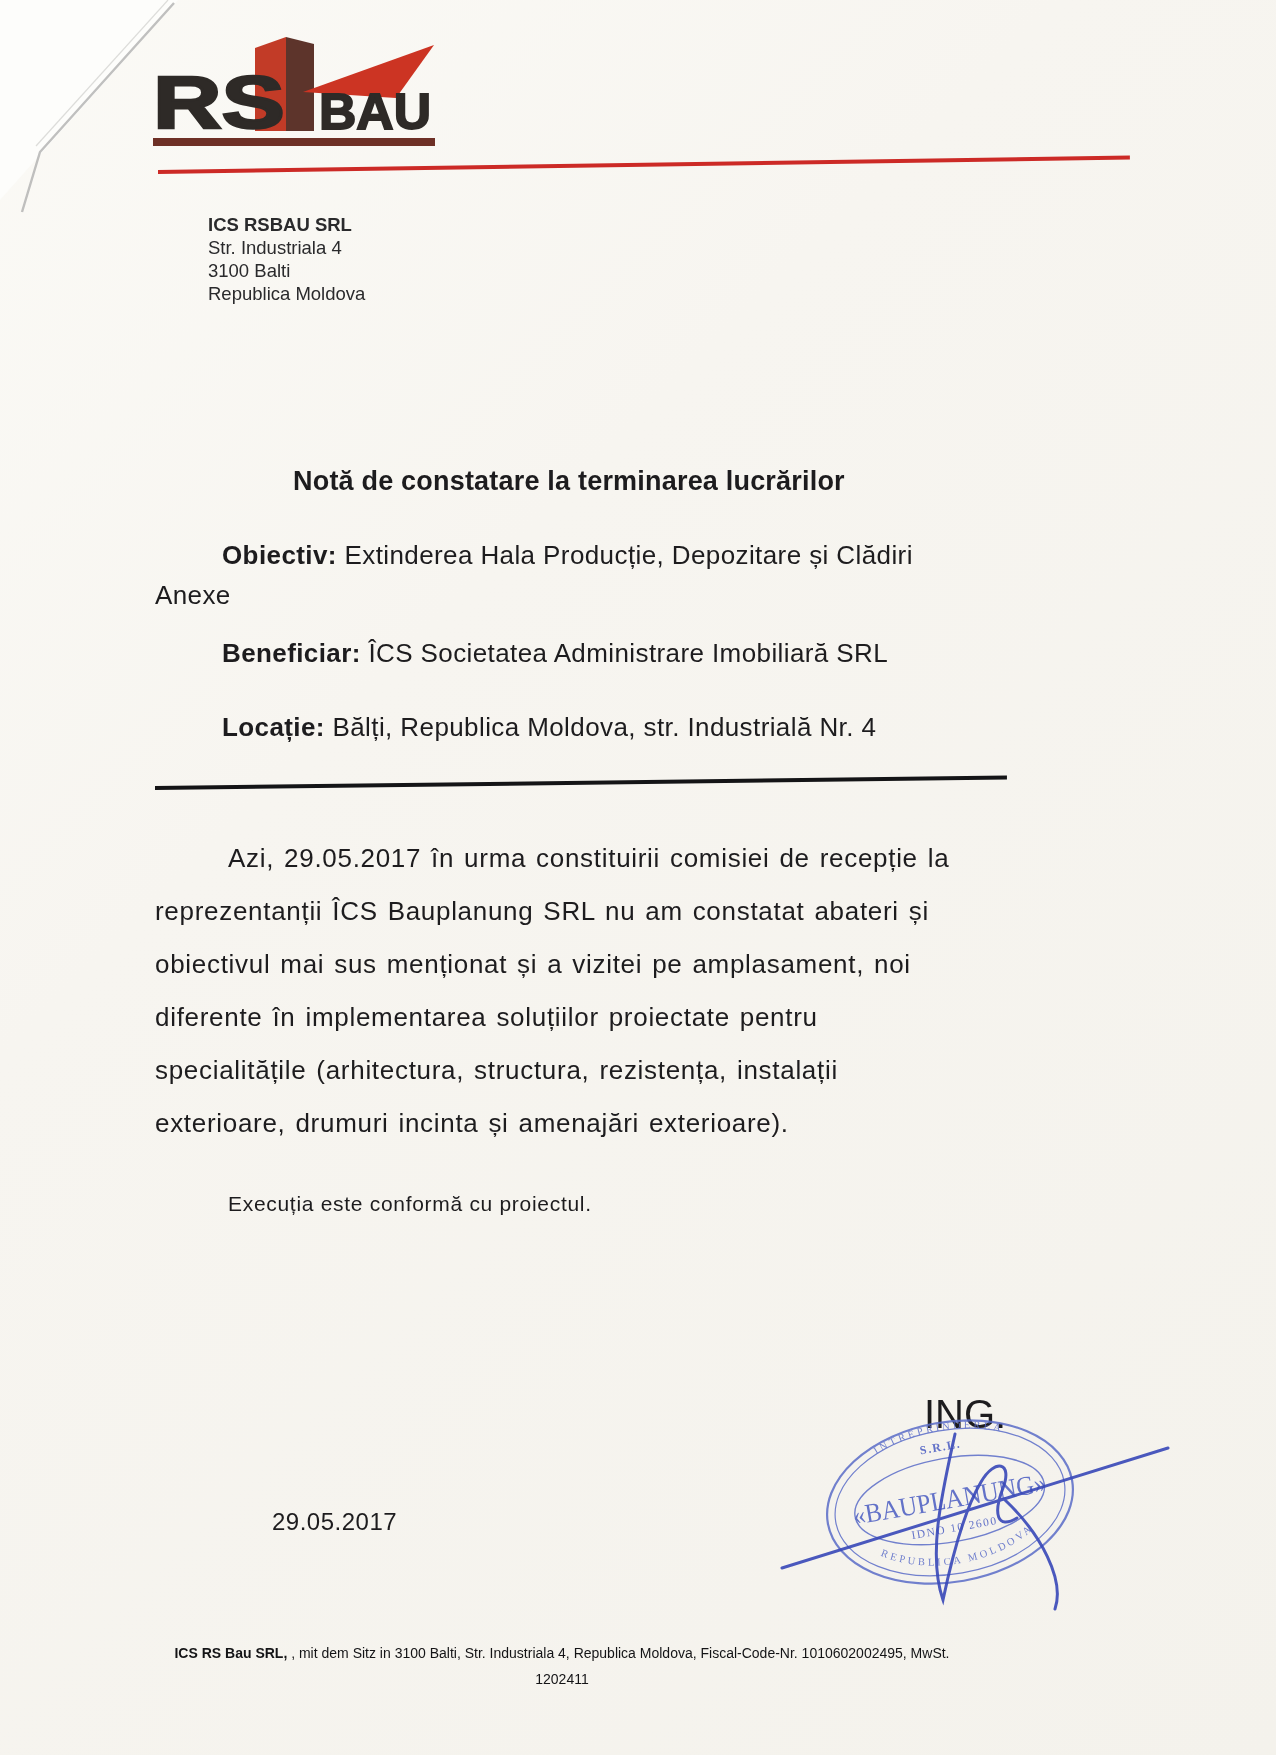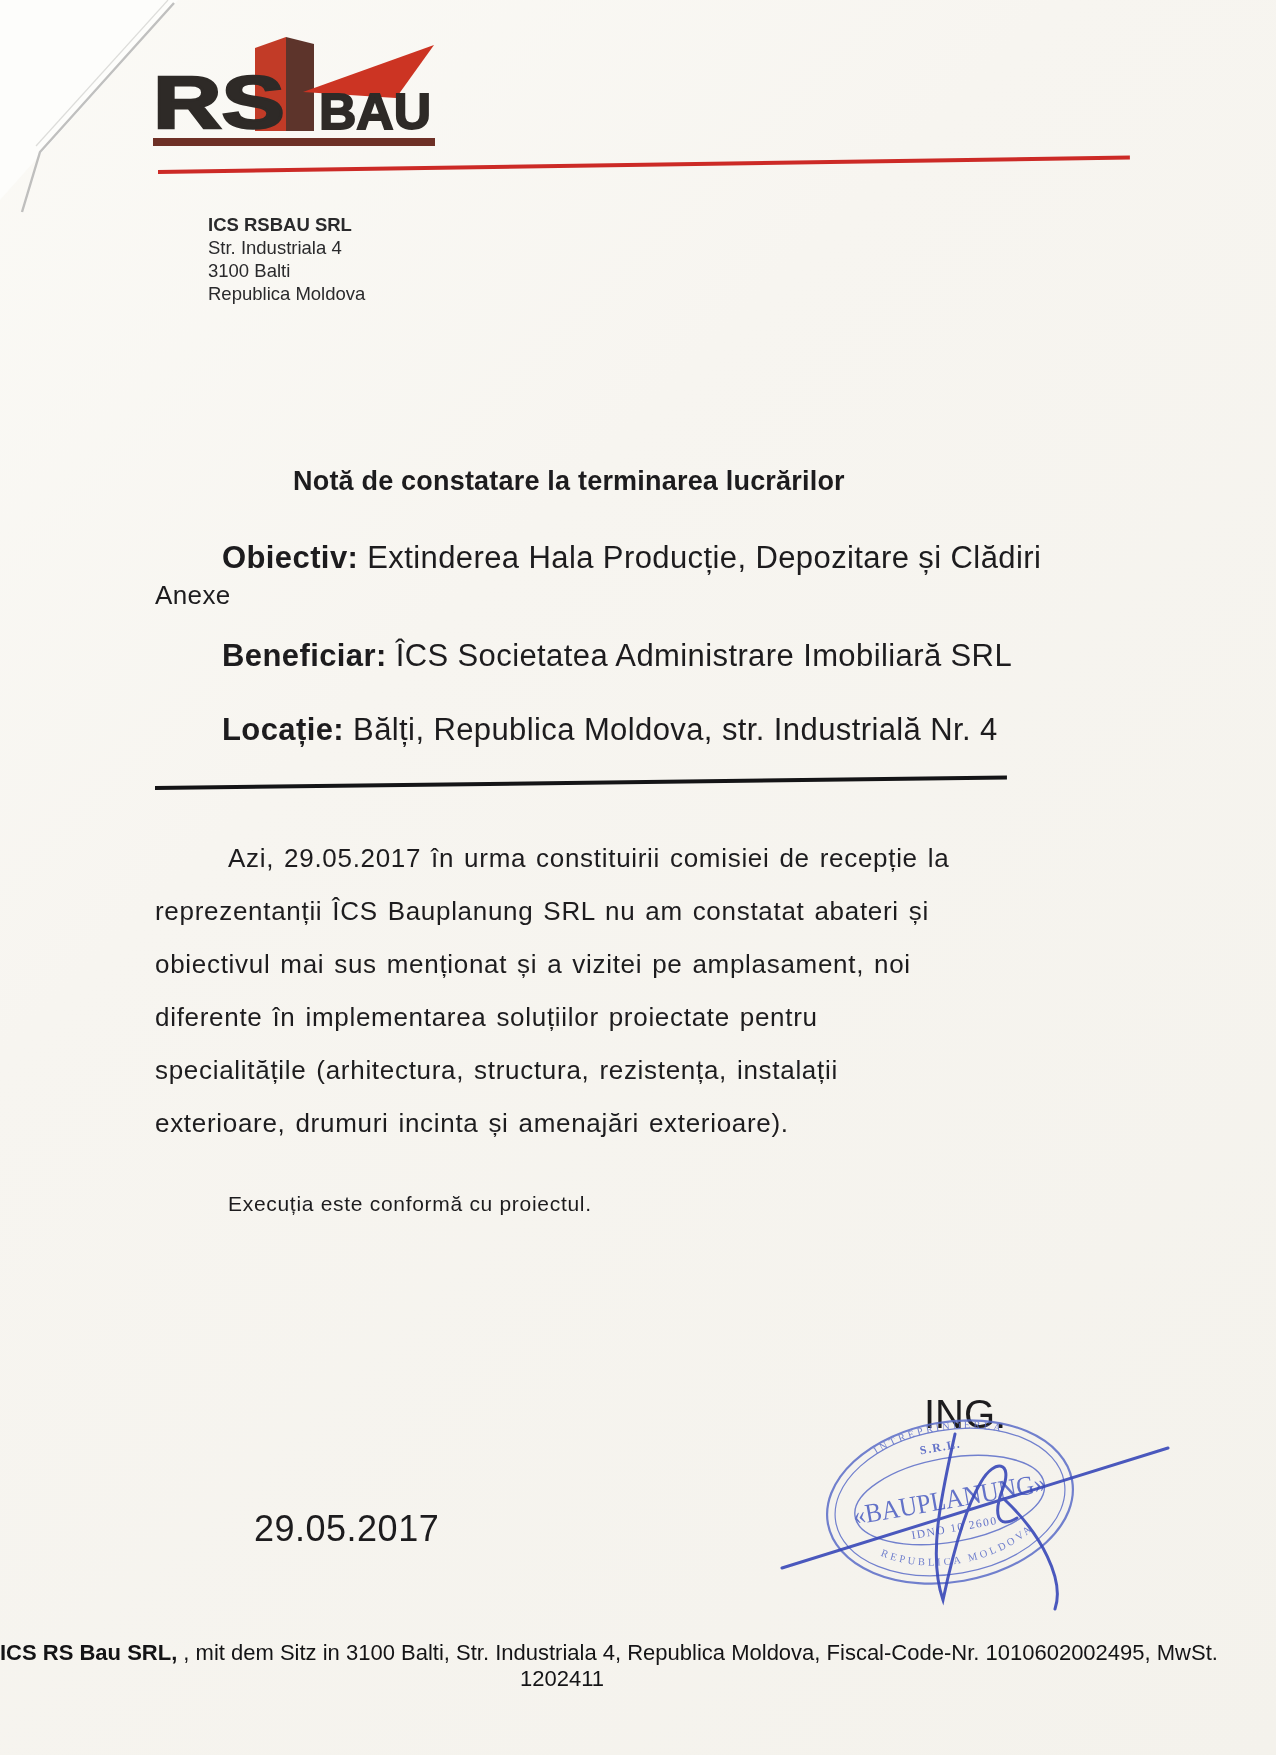--- a/index.html
+++ b/index.html
@@ -32,21 +32,21 @@
     font-size: 18.5px; line-height: 23px; color: #2a2a2c;
   }
   .letterhead .company { font-weight: bold; }
 
   .doc-title {
     left: 293px; top: 466px;
     font-size: 27px; font-weight: bold; letter-spacing: 0.2px;
     white-space: nowrap;
   }
 
-  .field-line { font-size: 31px; white-space: nowrap; letter-spacing: 0.4px; }
+  .field-line { font-size: 26px; white-space: nowrap; letter-spacing: 0.4px; }
   .field-line .lbl { font-weight: bold; }
   .field-obiectiv { left: 222px; top: 540px; }
   .field-obiectiv-wrap { left: 155px; top: 580px; font-size: 26px; letter-spacing: 0.4px; }
   .field-beneficiar { left: 222px; top: 638px; }
   .field-locatie { left: 222px; top: 712px; }
 
   .divider-rule {
     left: 155px; top: 786px; width: 852px; height: 4px;
     background: #141416;
     transform: rotate(-0.7deg); transform-origin: left center;
@@ -67,28 +67,28 @@
 
   .signer {
     left: 795px; top: 1395px; width: 340px;
     text-align: center; font-size: 40px; line-height: 39px;
     white-space: nowrap;
   }
 
   .stamp-svg { left: 755px; top: 1404px; }
 
   .date-line {
-    left: 254px; top: 1508px;
-    font-size: 36px; letter-spacing: 0.5px; white-space: nowrap;
+    left: 272px; top: 1508px;
+    font-size: 24px; letter-spacing: 0.5px; white-space: nowrap;
   }
 
   .footer {
     left: 0; top: 1640px; width: 1124px;
     text-align: center;
-    font-size: 22px; line-height: 26px; color: #141416;
+    font-size: 14px; line-height: 26px; color: #141416;
   }
   .footer .b { font-weight: bold; }
 </style>
 </head>
 <body>
 
 <div class="page">
 
   <svg class="abs corner-svg" width="230" height="235">
     <polygon points="0,0 178,0 0,200" fill="#fdfdfb"></polygon>

